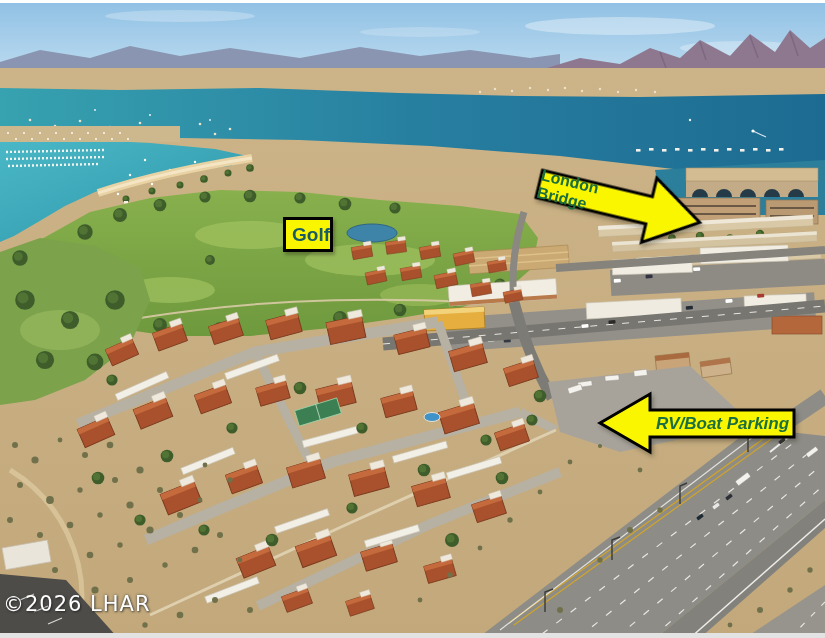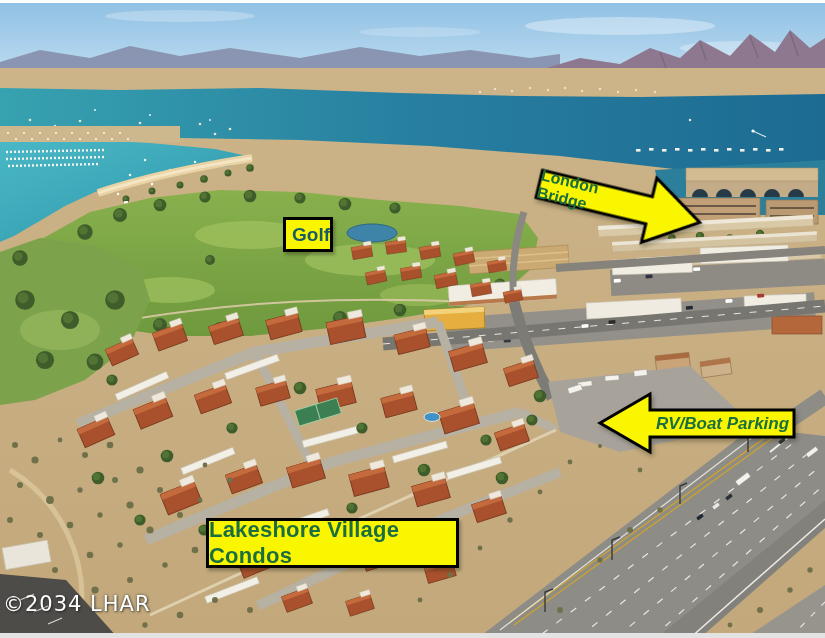--- a/index.html
+++ b/index.html
@@ -522,22 +522,19 @@
   <span>Golf</span>
 </div>
 
 <div class="arrow-wrap" id="rv-arrow">
   <svg width="200" height="66" viewBox="0 0 200 66">
     <polygon points="3,33 53,4 53,20 197,20 197,47 53,47 53,62" fill="#FAF600" stroke="#000000" stroke-width="3"></polygon>
   </svg>
   <span class="arrow-text">RV/Boat Parking</span>
 </div>
 
-<div class="anno-box" id="condos-box">
-  <span>Lakeshore Village Condos</span>
-</div>
-
-<div id="watermark">©2034 LHAR</div>
+
+<div id="watermark">©2026 LHAR</div>
 
 <div class="frame-top"></div>
 <div class="frame-bottom"></div>
 
 </div>
 
 </body></html>

